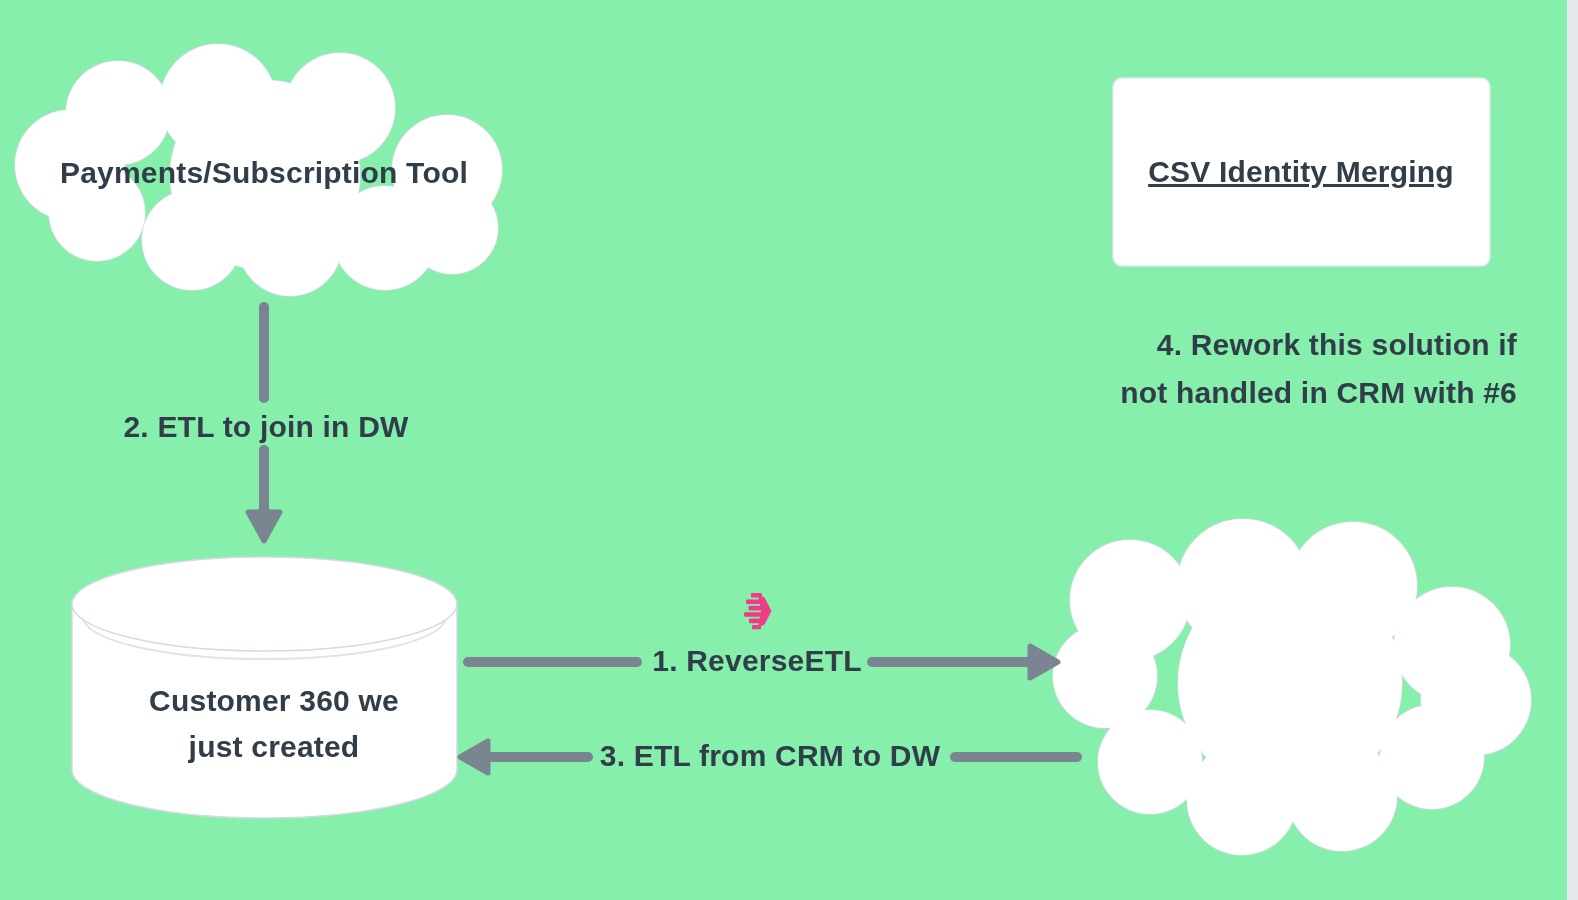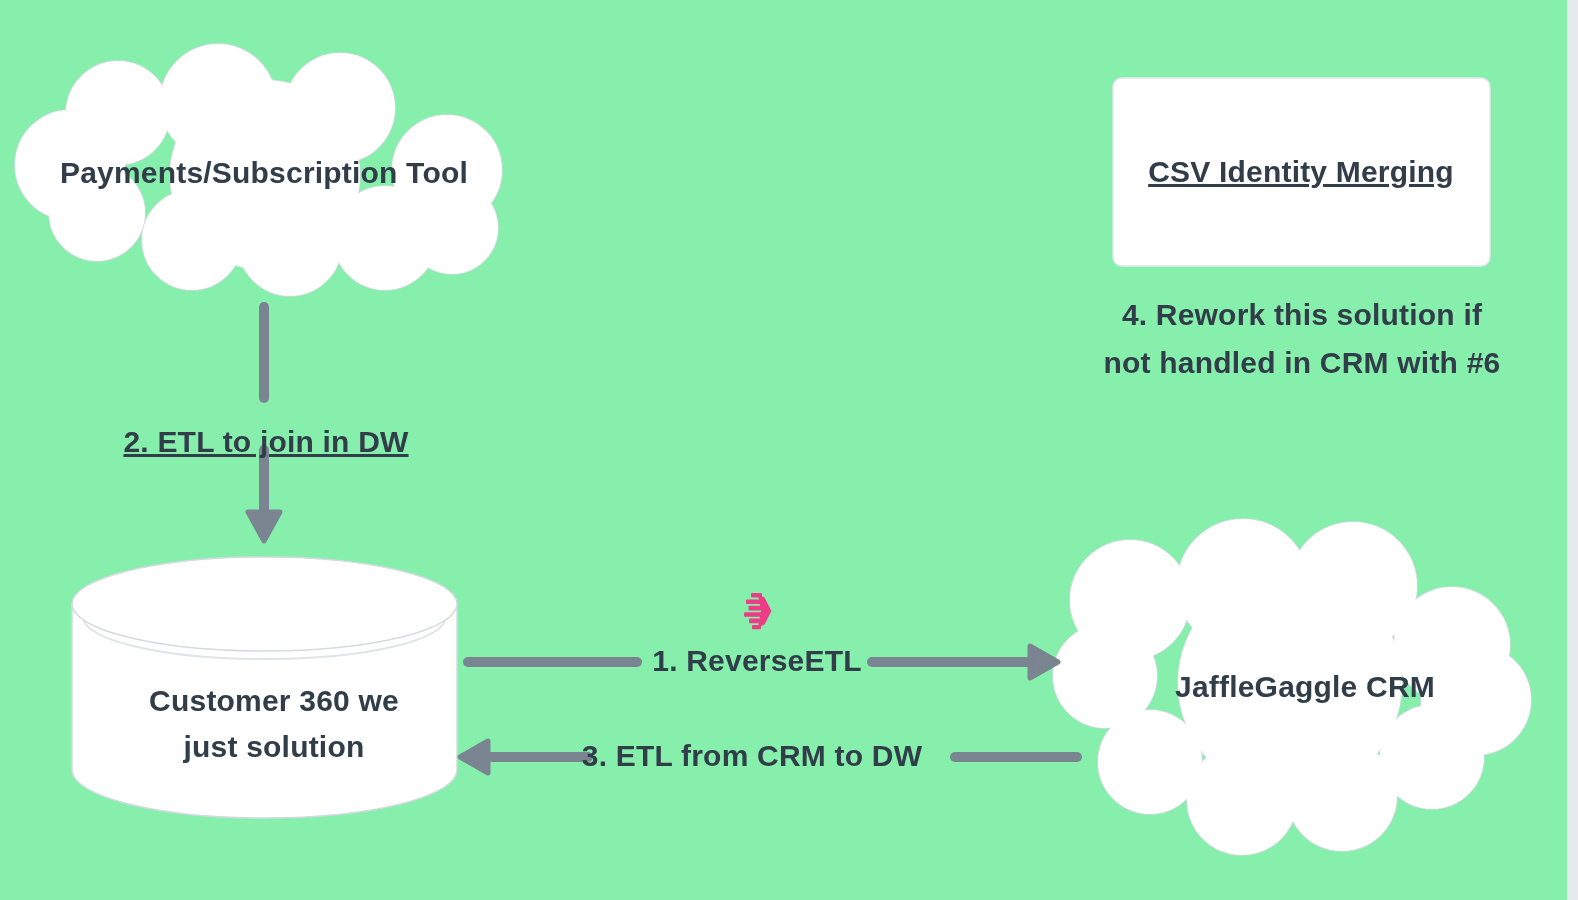--- a/index.html
+++ b/index.html
@@ -18,24 +18,25 @@
     font-size:30px;
     color:#313d49;
     white-space:nowrap;
     transform:translate(-50%,-50%);
     text-align:center;
     letter-spacing:0.2px;
     line-height:46px;
   }
   .label.note{
     transform:translate(0,0);
-    text-align:center;
+    text-align:right;
     line-height:48px;
     white-space:normal;
     width:430px;
+    margin-top:30px;
   }
   .cloud-stroke circle{fill:none;stroke:#d4dae1;stroke-width:1.5;}
   .cloud-fill circle{fill:#ffffff;stroke:none;}
 </style>
 </head>
 <body>
 
 <div id="canvas">
 
   <svg id="shapes" width="1578" height="900" viewBox="0 0 1578 900" xmlns="http://www.w3.org/2000/svg">
@@ -137,26 +138,25 @@
 
   <div class="label" style="left:264px;top:173px;">Payments/Subscription Tool</div>
 
   <div class="label" style="left:1301px;top:172px;text-decoration:underline;">CSV Identity Merging</div>
 
   <div class="label note" style="left:1087px;top:291px;">
     <span>4. Rework this solution if</span><br>
     <span>not handled in CRM with #6</span>
   </div>
 
-  <div class="label" style="left:266px;top:442px;text-decoration:underline;">2. ETL to join in DW</div>
+  <div class="label" style="left:266px;top:427px;">2. ETL to join in DW</div>
 
   <div class="label" style="left:274px;top:724px;">
     <span>Customer 360 we</span><br>
-    <span>just solution</span>
+    <span>just created</span>
   </div>
 
   <div class="label" style="left:757px;top:661px;">1. ReverseETL</div>
 
-  <div class="label" style="left:752px;top:756px;">3. ETL from CRM to DW</div>
+  <div class="label" style="left:770px;top:756px;">3. ETL from CRM to DW</div>
 
-  <div class="label" style="left:1305px;top:687px;">JaffleGaggle CRM</div>
 
 </div>
 
 </body></html>

